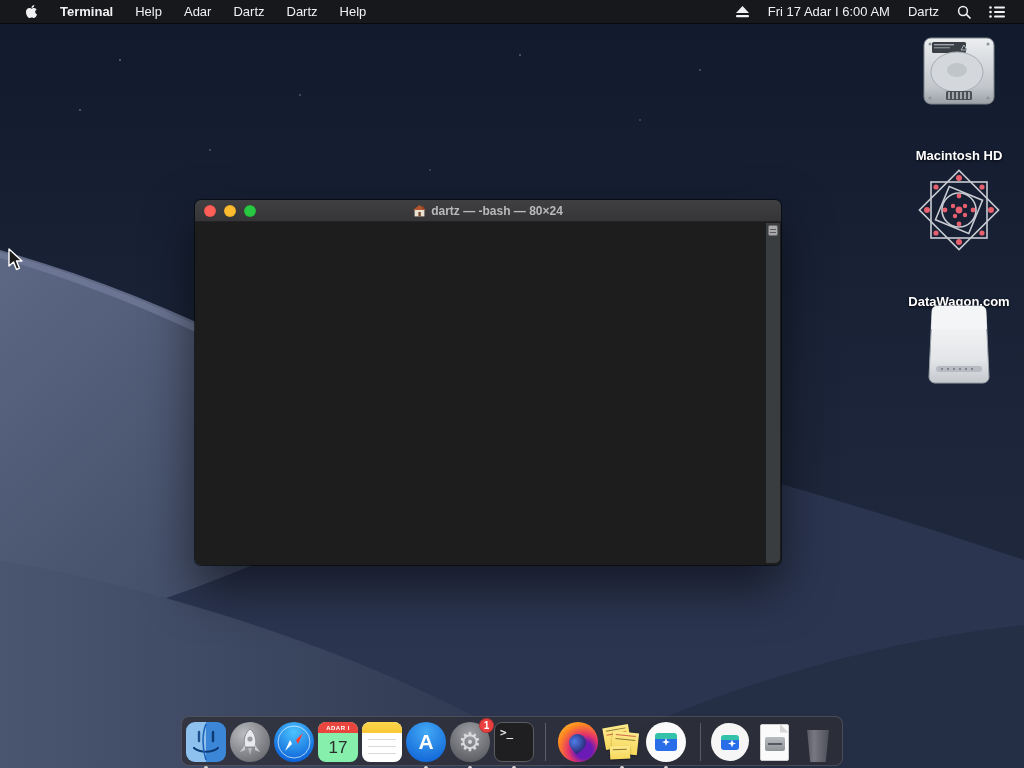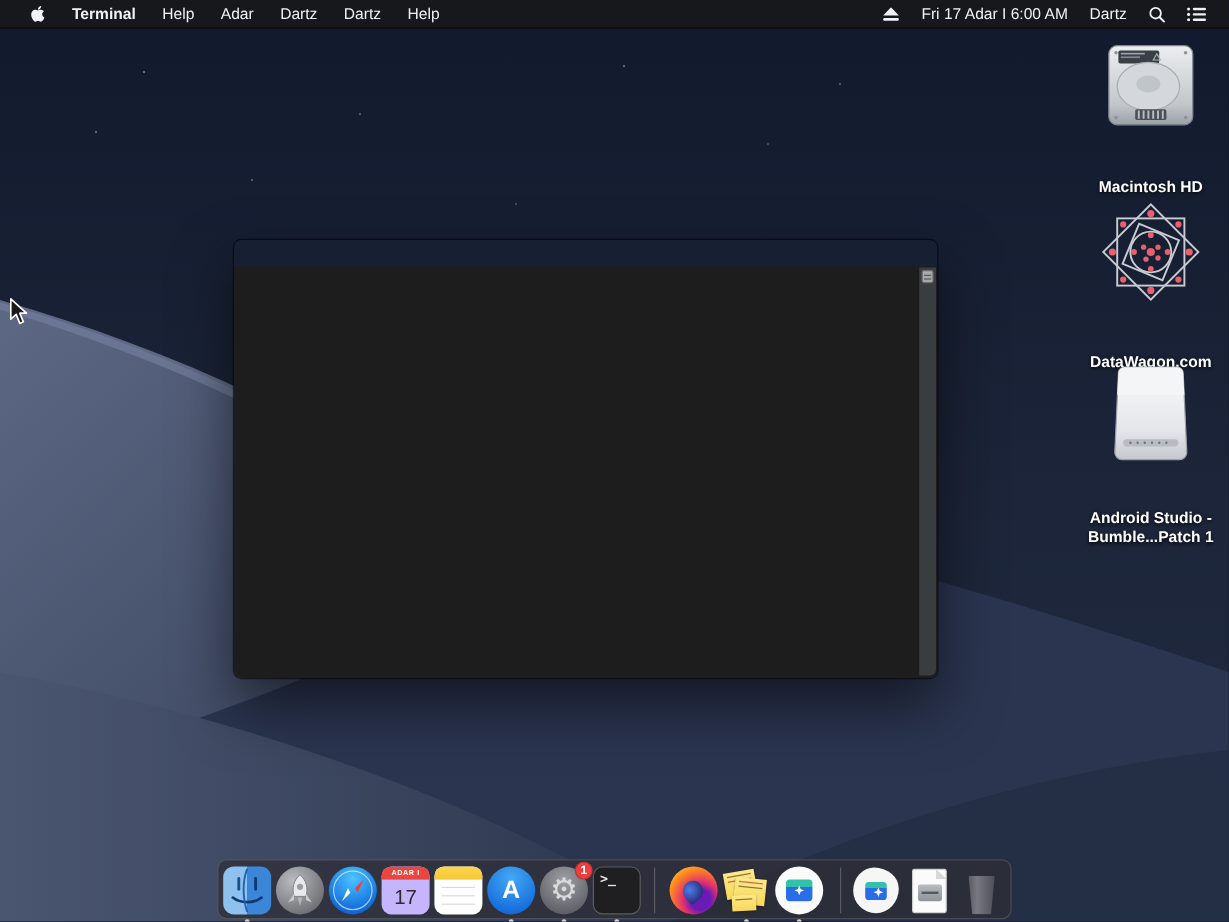--- a/index.html
+++ b/index.html
@@ -78,21 +78,21 @@
     border:1px solid rgba(0,0,0,0.2); }
 
   
   .ic { width:40px; height:40px; position:relative; }
   .ic-finder { border-radius:9px; overflow:hidden;
     background:linear-gradient(90deg,#8ec1ee 0 50%,#3c86d8 50% 100%); }
   .ic-launchpad { border-radius:50%;
     background:radial-gradient(circle at 35% 30%, #b9bbbf, #707277 75%); }
   .ic-safari { border-radius:50%;
     background:radial-gradient(circle at 50% 25%, #4cc4ff, #0d64d9 80%); }
-  .ic-cal { border-radius:8px; background:#c4b5fd; overflow:hidden;
+  .ic-cal { border-radius:8px; background:#86efac; overflow:hidden;
     display:flex; flex-direction:column; }
   .ic-cal .cal-top { height:11px; background:#e9463f; color:#fff; font-size:6px;
     font-weight:bold; display:flex; align-items:center; justify-content:center;
     letter-spacing:0.5px; }
   .ic-cal .cal-day { flex:1; display:flex; align-items:center; justify-content:center;
     color:#2b2b2b; font-size:17px; font-weight:normal; }
   .ic-notes { border-radius:8px; background:#fff; overflow:hidden; }
   .ic-notes .n-top { height:11px; background:linear-gradient(#fcd64c,#f7c736); }
   .ic-notes .n-line { height:1px; background:#d9d9d9; margin:6px 6px 0 6px; }
   .ic-appstore { border-radius:50%;
@@ -320,27 +320,41 @@
         <g fill="#6f757c">
           <circle cx="18" cy="67" r="1"></circle>
             <circle cx="24" cy="67" r="1"></circle>
             <circle cx="30" cy="67" r="1"></circle>
           <circle cx="36" cy="67" r="1"></circle>
             <circle cx="42" cy="67" r="1"></circle>
             <circle cx="48" cy="67" r="1"></circle>
         </g>
       </svg>
     </div>
-    <div class="desk-label">
-      <span class="label-line">Android Studio -</span>
-      <span class="label-line">Bumble...Patch 1</span>
-    </div>
   </div>
 
   <div class="window">
+    <div class="titlebar">
+      <div class="lights">
+        <div class="light red"></div>
+        <div class="light yellow"></div>
+        <div class="light green"></div>
+      </div>
+      <div class="wtitle">
+        <span>
+          <svg width="13" height="12" viewBox="0 0 13 12">
+            <polygon points="6.5,0 13,5 0,5" fill="#b2552f"></polygon>
+            <rect x="9.5" y="0.8" width="1.6" height="3" fill="#8a3c22"></rect>
+            <rect x="1.6" y="5" width="9.8" height="6.4" fill="#e9e2d2"></rect>
+            <rect x="5.4" y="7" width="2.4" height="4.4" fill="#7a4a2b"></rect>
+          </svg>
+        </span>
+        <span>dartz — -bash — 80×24</span>
+      </div>
+    </div>
     <div class="wbody">
     </div>
     <div class="scroll-track">
       <div class="scroll-thumb">
           <i></i>
           <i></i>
         </div>
     </div>
   </div>
 

